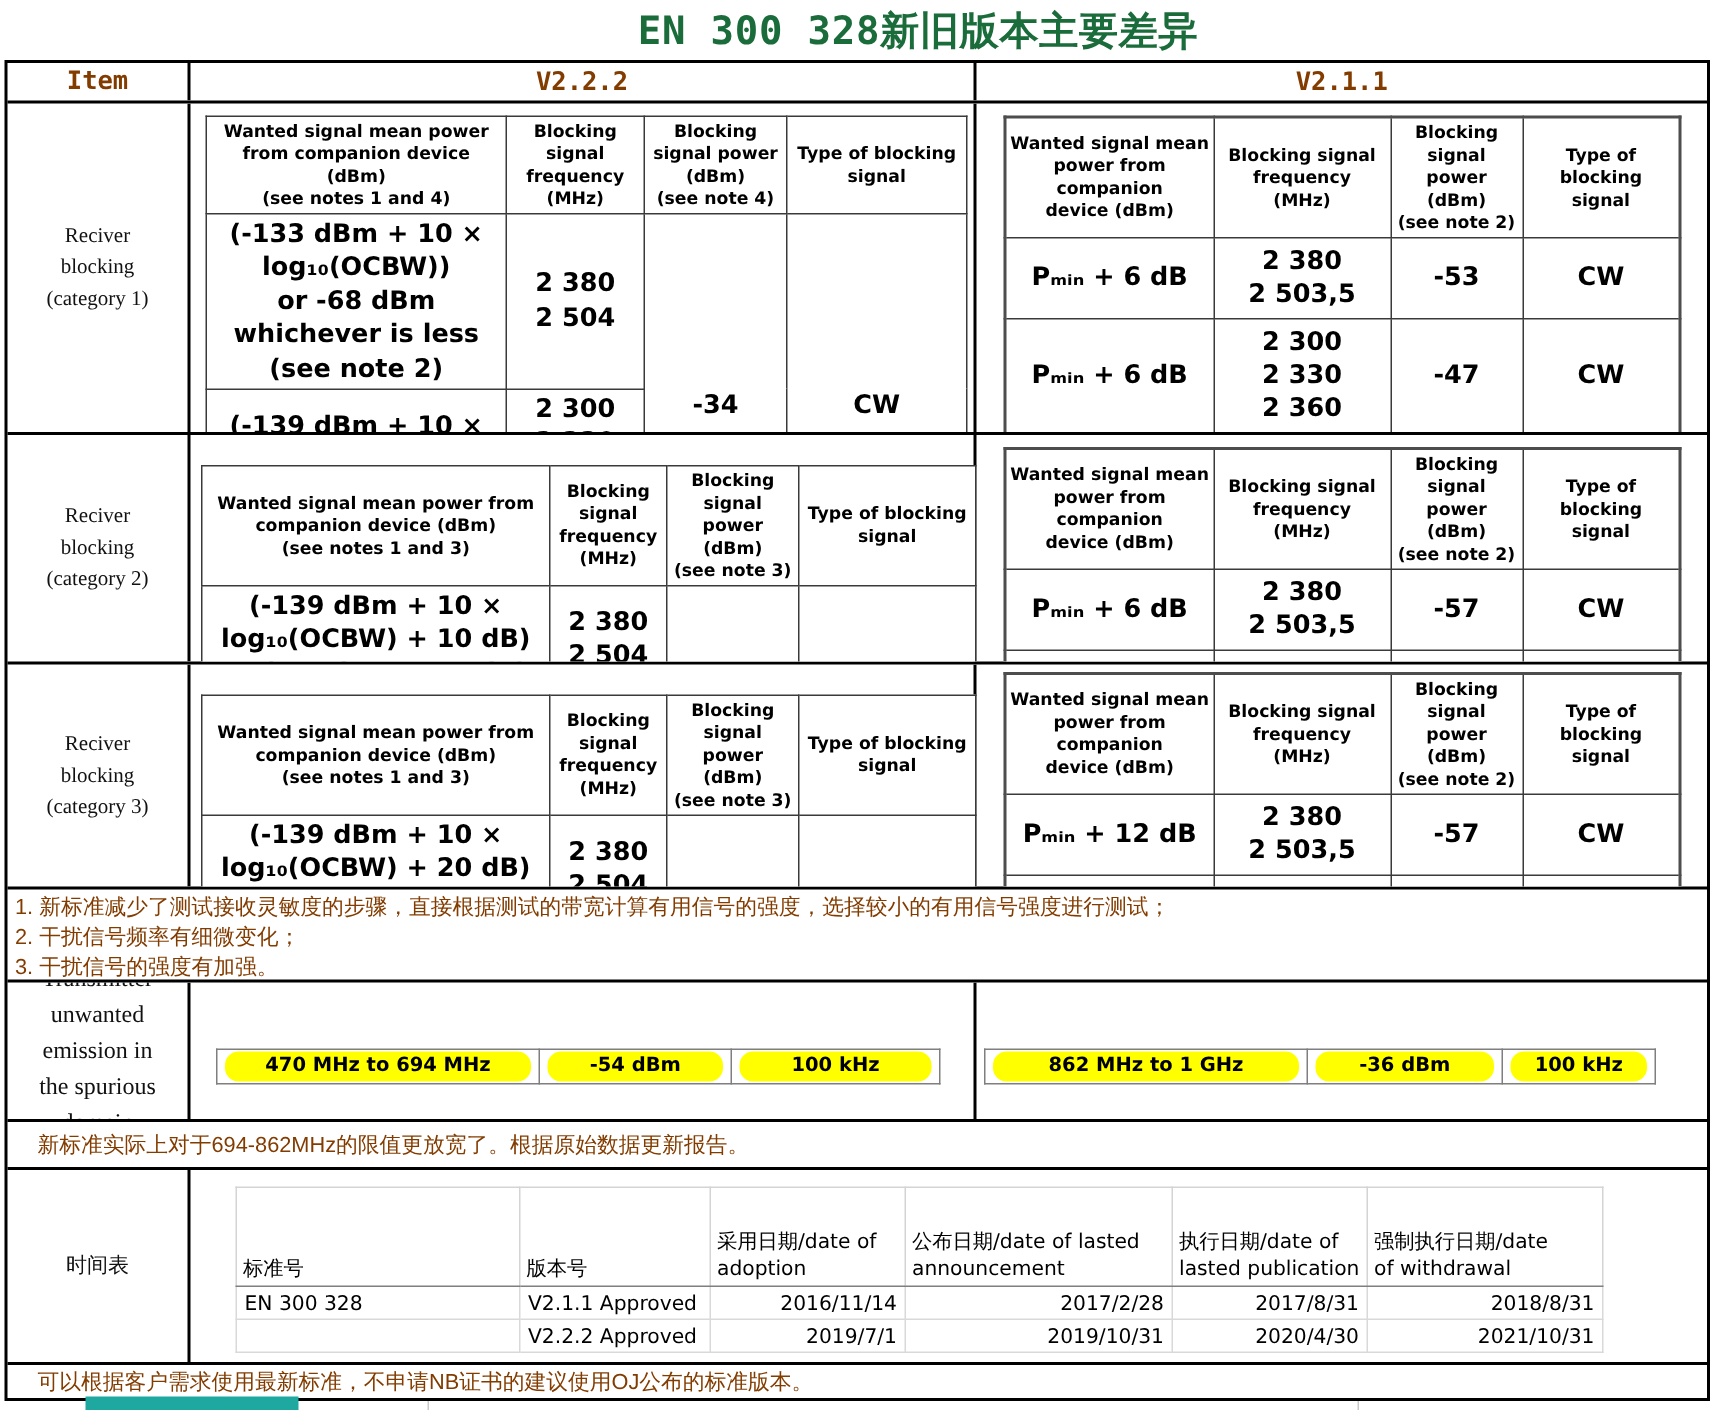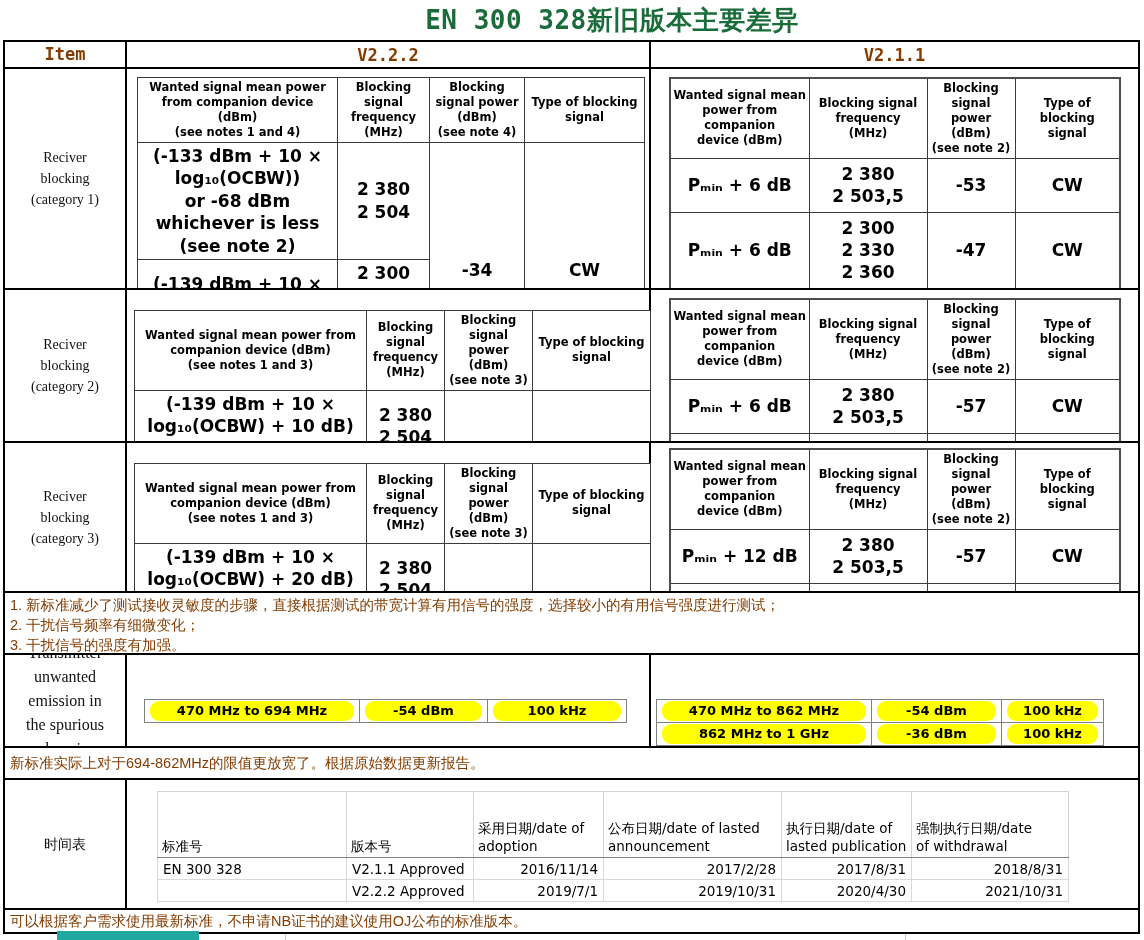--- a/index.html
+++ b/index.html
@@ -33,21 +33,21 @@
   .std td { font-size:17px; line-height:1.32;margin-left:47px; }
   table.std-r { border:2px solid #4d4d4d; }
   .std-r td { padding:4px 2px; }
   .cat1l { margin:8px 0 0 10px; width:507px; }
   .cat23l { margin:20px 0 0 7px; width:516px; }
   .catr { margin:8px 0 0 18px; width:450px; }
 
   
   .notes { padding:2px 5px 0 5px; }
   .note-line { font-size:14.5px; color:#833C00; line-height:20px; }
-  .remark { display:flex; align-items:center; padding:0 5px; font-size:14.5px; color:#833C00; }
+  .remark { display:flex; align-items:center; padding:0 20px; font-size:14.5px; color:#833C00; }
 
   
   table.tx { border-collapse:collapse; table-layout:fixed; font-family:"DejaVu Sans", sans-serif;
              font-weight:bold; font-size:13px; color:#000;margin-top:44px; }
   .tx td { border:1px solid #7f7f7f; height:23px; padding:0; vertical-align:middle; }
   .tx .hl { display:block; margin:1px 5px; border-radius:9px; background:#FFFF00;
             text-align:center; line-height:20px; }
   .txl { margin:32px 0 0 17px; width:482px; }
   .txr { margin:32px 0 0 5px; width:447px; }
 
@@ -400,31 +400,20 @@
         </table>
       </div>
       <div class="right-col">
         <table class="tx txr">
           <colgroup>
               <col style="width:215px">
               <col style="width:130px">
               <col style="width:102px">
             </colgroup>
           <tbody>
-            <tr>
-              <td>
-                  <span class="hl">470 MHz to 862 MHz</span>
-                </td>
-              <td>
-                  <span class="hl">-54 dBm</span>
-                </td>
-              <td>
-                  <span class="hl">100 kHz</span>
-                </td>
-            </tr>
             <tr>
               <td>
                   <span class="hl">862 MHz to 1 GHz</span>
                 </td>
               <td>
                   <span class="hl">-36 dBm</span>
                 </td>
               <td>
                   <span class="hl">100 kHz</span>
                 </td>

